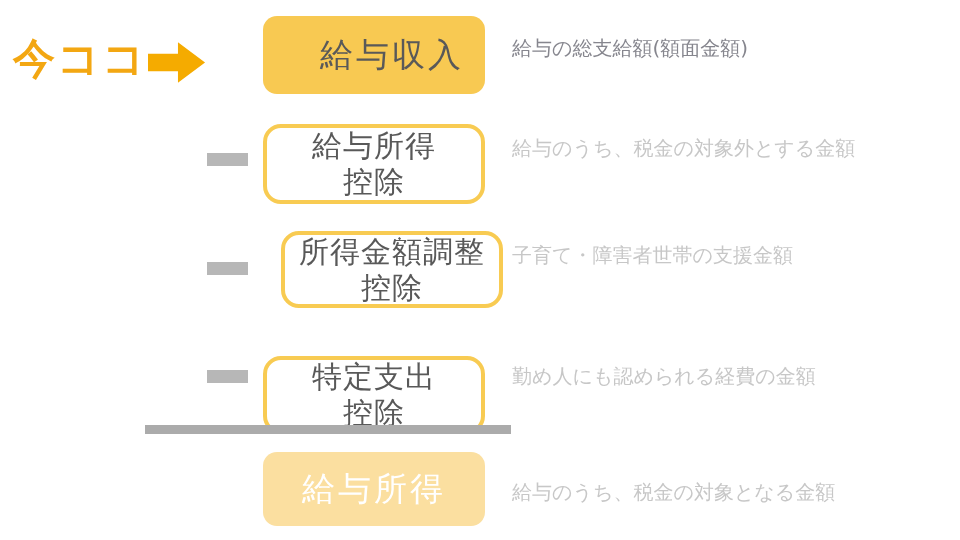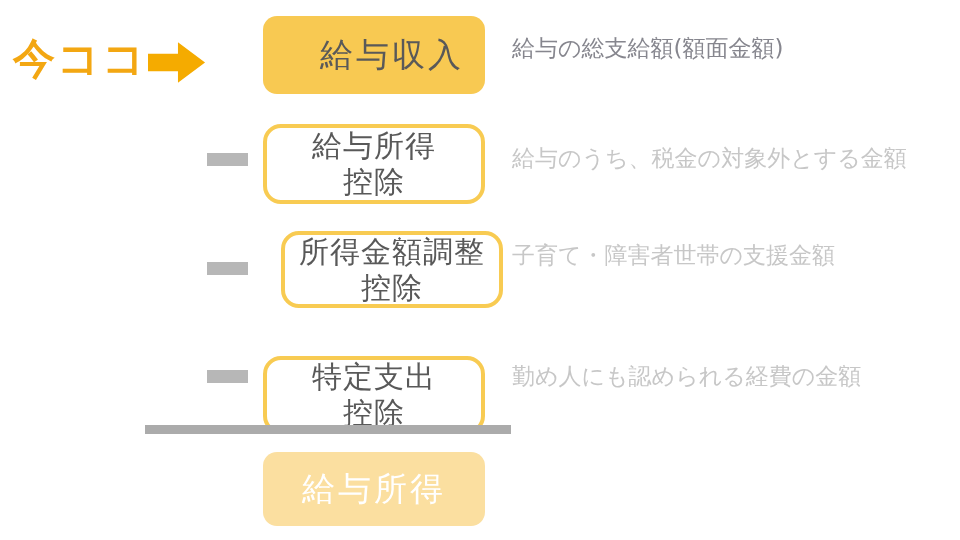--- a/index.html
+++ b/index.html
@@ -29,23 +29,23 @@
   .box-result{top:452px;height:74px;background:var(--box-faded,#FBDFA0);border-radius:14px;color:#ffffff;font-size:33px;letter-spacing:3px;}
   .box-line{display:block;}
   
   .minus{position:absolute;left:207px;width:41px;height:13px;background:var(--minus-gray,#B7B7B7);}
   .minus-1{top:153px;}
   .minus-2{top:262px;}
   .minus-3{top:370px;}
   
   .divider{position:absolute;left:145px;top:425px;width:366px;height:9px;background:var(--divider-gray,#ABABAB);}
   
-  .desc{position:absolute;left:512px;font-size:23px;line-height:29px;color:var(--desc-muted,#C7C7C7);white-space:nowrap;}
+  .desc{position:absolute;left:512px;font-size:20px;line-height:29px;color:var(--desc-muted,#C7C7C7);white-space:nowrap;}
   .desc-income{top:34px;color:var(--desc-primary,#86868E);}
-  .desc-d1{top:144px;}
+  .desc-d1{top:134px;}
   .desc-d2{top:241px;}
   .desc-d3{top:362px;}
   .desc-result{top:478px;}
   .desc-line{display:block;}
 </style>
 </head>
 <body>
 
 <div class="stage">
 
@@ -86,14 +86,15 @@
       <span class="box-line">控除</span>
     </span>
   </div>
   <div class="desc desc-d3">勤め人にも認められる経費の金額</div>
 
   <div class="divider"></div>
 
   <div class="box box-result">
     <span class="box-inner">給与所得</span>
   </div>
+  <div class="desc desc-result">給与のうち、税金の対象となる金額</div>
 
 </div>
 
 </body></html>

